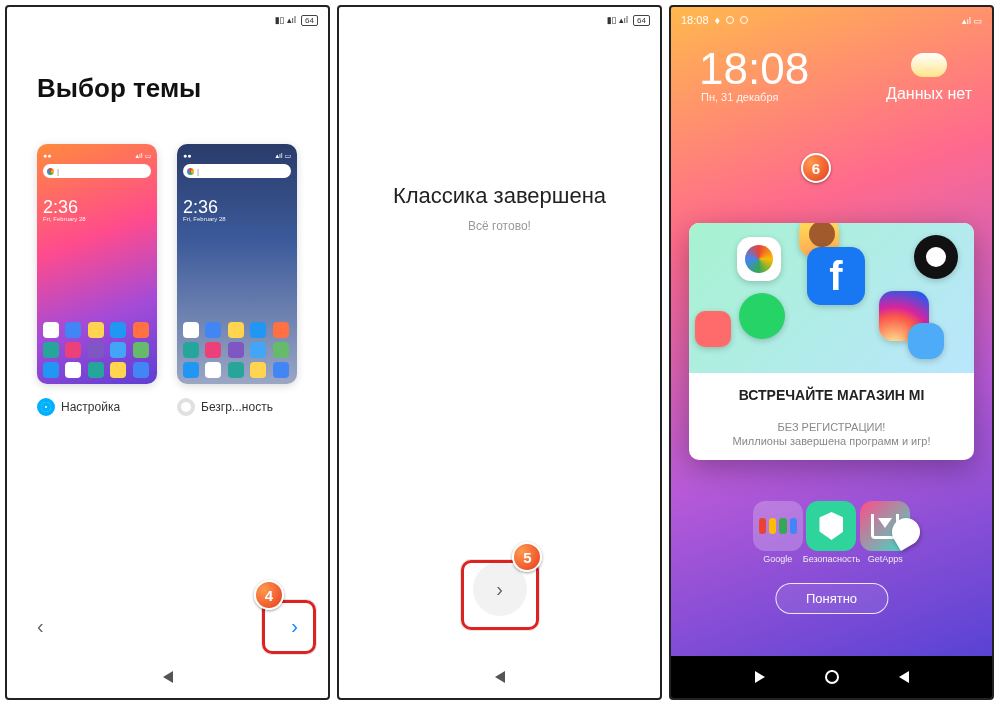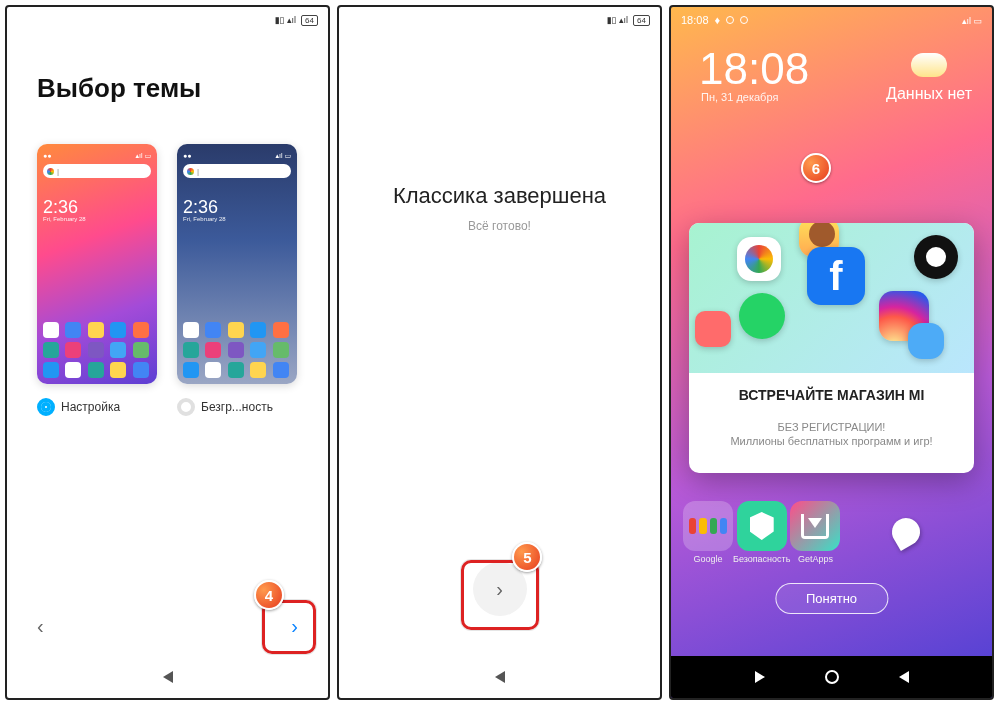--- a/index.html
+++ b/index.html
@@ -131,31 +131,31 @@
   .pi.b{width:46px;height:46px;background:#25d366;top:70px;left:50px;border-radius:50%;}
   .pi.c{width:50px;height:50px;background:radial-gradient(circle at 30% 110%,#fdf497,#fd5949 45%,#d6249f 60%,#285AEB 90%);top:68px;left:190px;}
   .pi.d{width:44px;height:44px;background:#fff;top:14px;left:48px;}
   .pi.d::after{content:"";position:absolute;inset:8px;border-radius:50%;background:conic-gradient(#ea4335,#fbbc05,#34a853,#4285f4,#ea4335);}
   .pi.e{width:44px;height:44px;background:#111;top:12px;right:16px;border-radius:50%;}
   .pi.e::before{content:"";position:absolute;inset:12px;border-radius:50%;background:#fff;}
   .pi.f{width:40px;height:40px;background:linear-gradient(#ffe259,#ffa751);top:-6px;left:110px;}
   .pi.f::before{content:"";position:absolute;width:26px;height:26px;border-radius:50%;background:#a05a2c;top:4px;left:10px;}
   .pi.g{width:36px;height:36px;background:#ff6b6b;top:88px;left:6px;border-radius:10px;}
   .pi.h{width:36px;height:36px;background:#4dabf7;top:100px;right:30px;}
-  .popup-txt { padding:14px 12px 26px; text-align:center; }
+  .popup-txt { padding:14px 12px 13px; text-align:center; }
   .popup-title { font-size:14px; font-weight:600; color:#222; }
   .popup-l1 { font-size:11px; color:#888; margin-top:18px; }
   .popup-l2 { font-size:11px; color:#888; margin-top:2px; }
   .popup-tail {
     position:absolute; bottom:-10px; left:58%; width:0;height:0;
     border-left:10px solid transparent;border-right:10px solid transparent;border-top:12px solid #fff;
   }
   .dock {
     position:absolute; bottom:92px; left:12px; right:12px;
-    display:flex; justify-content:flex-start; text-align:center; font-size:9px; color:#eee;
+    display:flex; justify-content:center; text-align:center; font-size:9px; color:#eee;
   }
   .dock .app .aic{width:50px;height:50px;border-radius:12px;margin:0 auto 3px;display:flex;align-items:center;justify-content:center;}
   .aic.folder{background:rgba(255,255,255,.22);display:grid;grid-template-columns:1fr 1fr;gap:3px;padding:6px;}
   .aic.folder .m{width:16px;height:16px;border-radius:3px;}
   .m.m1{background:#ea4335;}.m.m2{background:#fbbc05;}.m.m3{background:#34a853;}.m.m4{background:#4285f4;}
   .m.m5{background:#ff7043;}.m.m6{background:#7e57c2;}.m.m7{background:#26a69a;}.m.m8{background:#ec407a;}
   .aic.sec{background:#2fd39c;} .aic.sec::before{content:"";width:24px;height:28px;background:#fff;clip-path:polygon(50% 0,100% 20%,100% 70%,50% 100%,0 70%,0 20%);}
   .aic.get{background:linear-gradient(135deg,#ff4d88,#38e1c6);} .aic.get::before{content:"";width:22px;height:22px;border:3px solid #fff;border-top:none;border-radius:0 0 4px 4px;border-bottom:3px solid #fff;transform:rotate(0);}
   .aic.get::after{content:"";position:absolute;width:0;height:0;border-left:7px solid transparent;border-right:7px solid transparent;border-top:10px solid #fff;margin-top:-6px;}
   .hand{position:absolute;width:28px;height:28px;background:#fff;border-radius:50% 50% 50% 0;transform:rotate(-30deg);bottom:110px;right:72px;box-shadow:0 2px 4px rgba(0,0,0,.3);}
@@ -300,21 +300,21 @@
           <div class="pi e"></div>
         <div class="pi a">f</div>
           <div class="pi b"></div>
           <div class="pi c"></div>
         <div class="pi g"></div>
           <div class="pi h"></div>
       </div>
       <div class="popup-txt">
         <div class="popup-title">ВСТРЕЧАЙТЕ МАГАЗИН MI</div>
         <div class="popup-l1">БЕЗ РЕГИСТРАЦИИ!</div>
-        <div class="popup-l2">Миллионы бесплатных программ и игр!</div>
+        <div class="popup-l2">Миллионы завершена программ и игр!</div>
       </div>
       <div class="popup-tail"></div>
     </div>
 
     <div class="dock">
       <div class="app">
         <div class="aic folder">
             <div class="m m1"></div>
             <div class="m m2"></div>
             <div class="m m3"></div>

